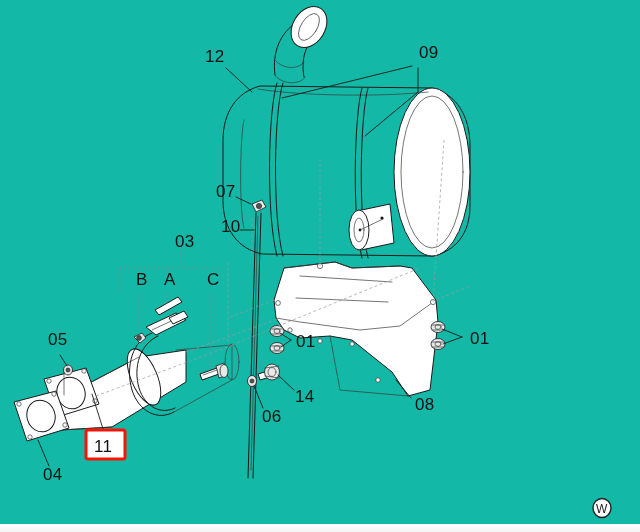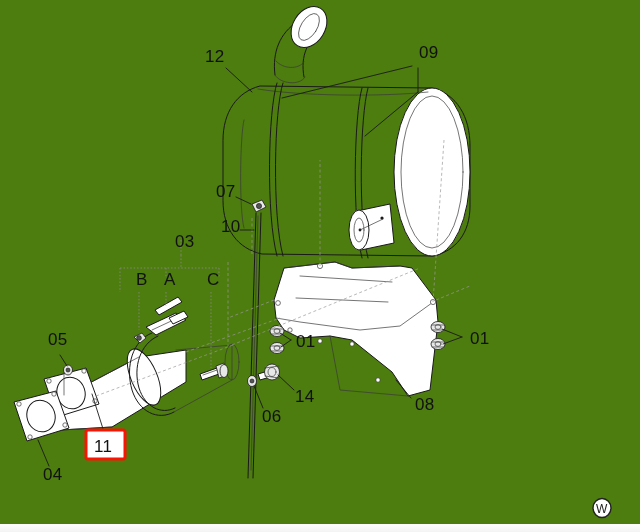--- a/index.html
+++ b/index.html
@@ -13,21 +13,21 @@
     font-family: "Liberation Sans", sans-serif;
     overflow: hidden;
     position: relative;
   }
   #diagram-root {
     position: absolute;
     left: 0;
     top: 0;
     width: 640px;
     height: 532px;
-    background: #4d7c0f;
+    background: #14b8a6;
   }
   svg#parts-svg {
     display: block;
     width: 640px;
     height: 532px;
   }
   .part-line {
     fill: none;
     stroke: #1a1a1a;
     stroke-width: 1;

